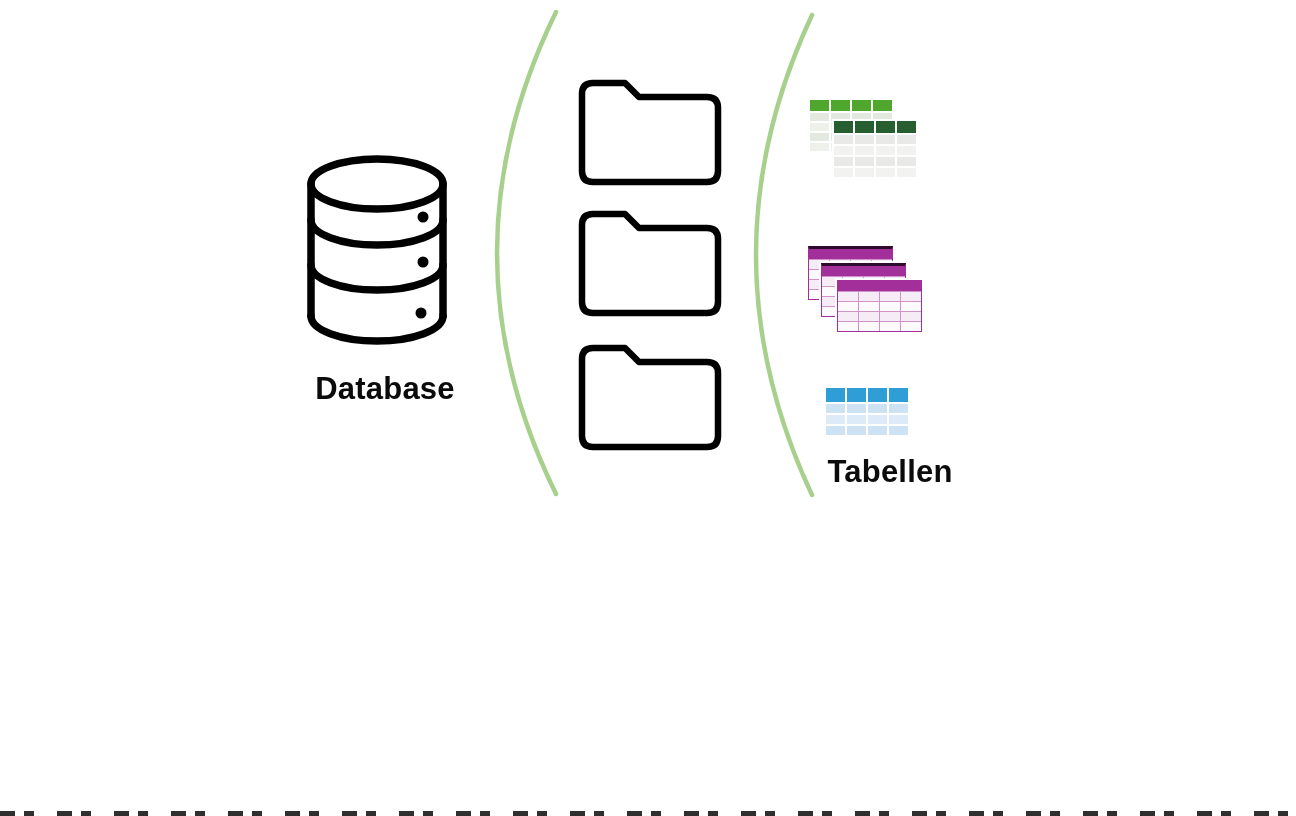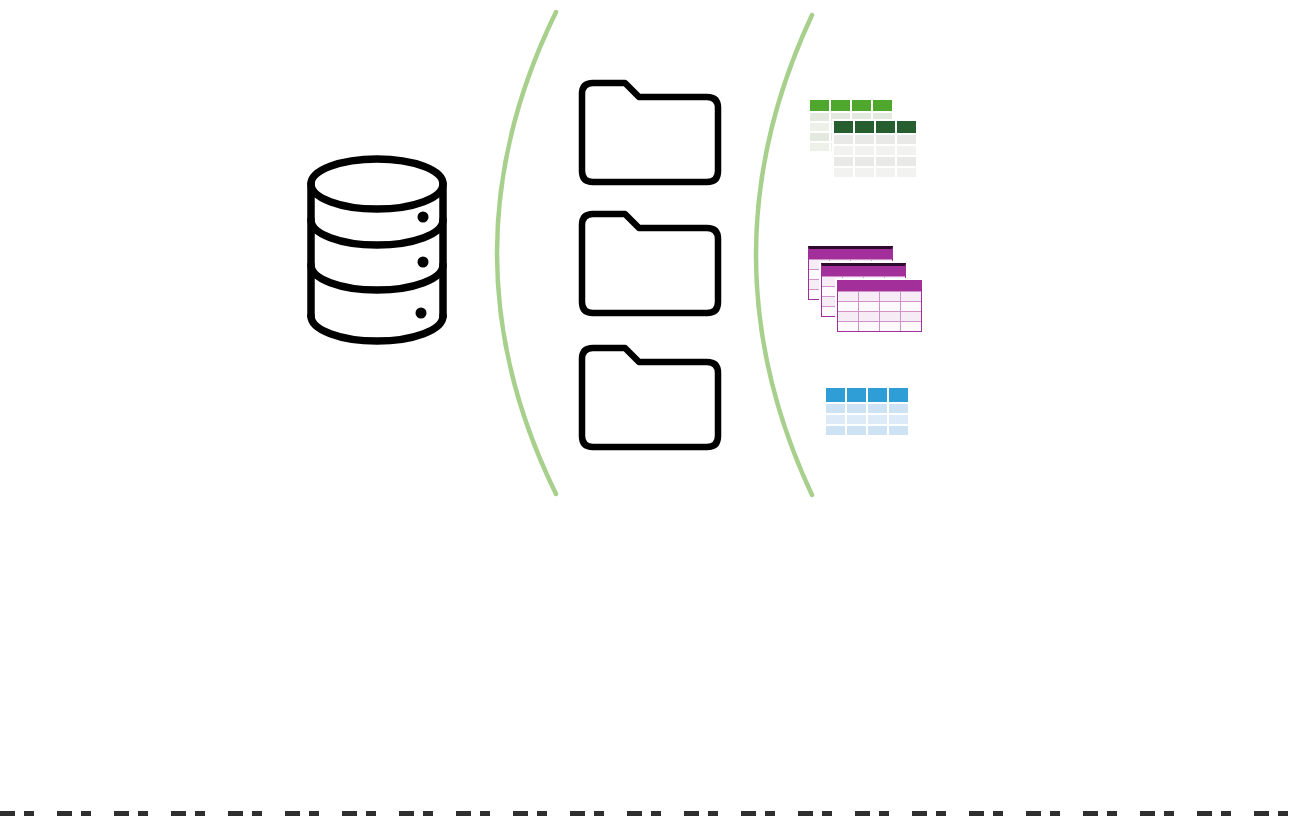--- a/index.html
+++ b/index.html
@@ -26,20 +26,21 @@
       <path d="M8,67 A66,25 0 0 0 140,67"></path>
       <path d="M8,112 A66,25 0 0 0 140,112"></path>
       <path d="M8,163 A66,25 0 0 0 140,163"></path>
     </g>
     <g fill="#000">
       <circle cx="120" cy="64" r="5.5"></circle>
       <circle cx="120" cy="109" r="5.5"></circle>
       <circle cx="118" cy="160" r="5.5"></circle>
     </g>
   </svg>
+  <div class="label" style="left:280px;top:371px;width:210px">Database</div>
 
   <svg class="arc-layer" width="1296" height="816" viewBox="0 0 1296 816">
     <path d="M556,12 Q438,253 556,494" fill="none" stroke="#a8d08d" stroke-width="4.5" stroke-linecap="round"></path>
     <path d="M812,15 Q700,255 812,495" fill="none" stroke="#a8d08d" stroke-width="4.5" stroke-linecap="round"></path>
   </svg>
 
   <svg class="abs" style="left:575px;top:74px" width="150" height="113" viewBox="0 0 150 113">
     <path d="M7,20 Q7,9 18,9 L50,9 L64,23 L132,23 Q143,23 143,34 L143,97 Q143,108 132,108 L18,108 Q7,108 7,97 Z" fill="#ffffff" stroke="#000" stroke-width="6.5" stroke-linejoin="round"></path>
   </svg>
   <svg class="abs" style="left:575px;top:205px" width="150" height="113" viewBox="0 0 150 113">
@@ -164,16 +165,17 @@
         <div style="height: 9px; background: rgb(220, 235, 247);"></div>
         <div style="height: 9px; background: rgb(220, 235, 247);"></div>
         <div style="height: 9px; background: rgb(220, 235, 247);"></div>
         <div style="height: 9px; background: rgb(205, 226, 242);"></div>
         <div style="height: 9px; background: rgb(205, 226, 242);"></div>
         <div style="height: 9px; background: rgb(205, 226, 242);"></div>
         <div style="height: 9px; background: rgb(205, 226, 242);"></div>
       </div>
     </div>
   <div class="dark-dash" style="left:806px;top:298px;width:36px"></div>
+  <div class="label" style="left:790px;top:454px;width:200px">Tabellen</div>
 
   <div class="bottom-strip"></div>
 
 </div>
 
 </body></html>

